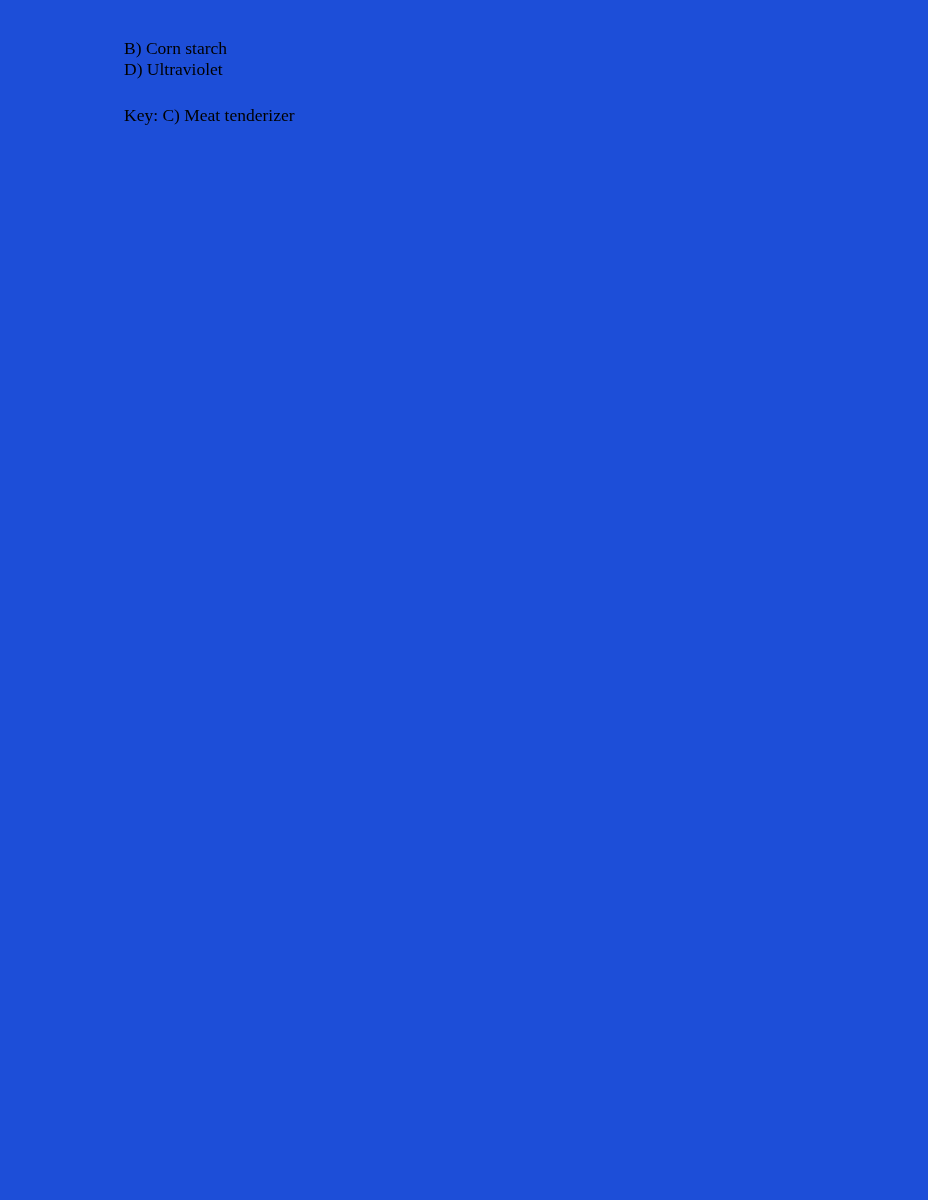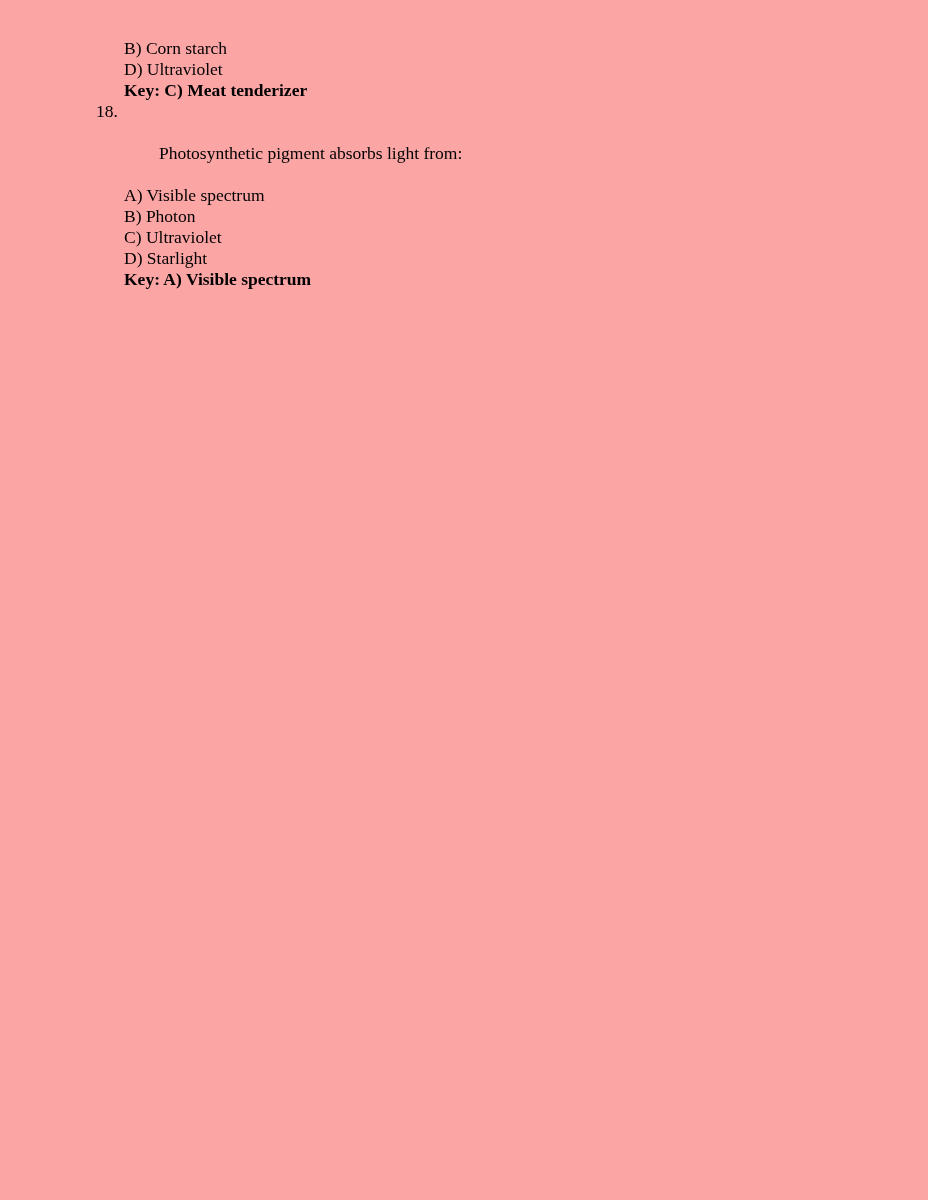--- a/index.html
+++ b/index.html
@@ -14,40 +14,41 @@
     color: #000000;
     position: relative;
     overflow: hidden;
   }
   .page {
     position: absolute;
     top: 0;
     left: 0;
     width: 928px;
     height: 1200px;
-    background: #fca5a5;
+    background: #1d4ed8;
   }
   .content {
     position: absolute;
     left: 96px;
     top: 38px;
     width: 740px;
   }
   .line {
     font-size: 17.5px;
     line-height: 21px;
     white-space: pre;
   }
   
   .opt {
     padding-left: 28px;
   }
   .key {
     padding-left: 28px;
-    font-weight: bold;
+    font-weight: normal;
+    margin-top: 25px;
   }
   .qrow {
     display: block;
     position: relative;
     padding-left: 28px;
   }
   .qnum {
     position: absolute;
     left: 0;
     top: 0;
@@ -68,26 +69,15 @@
 
 <div class="page">
   <div class="content">
 
     <div class="block">
       <div class="line opt">B) Corn starch</div>
       <div class="line opt">D) Ultraviolet</div>
       <div class="line key">Key: C) Meat tenderizer</div>
     </div>
 
-    <div class="block">
-      <div class="line qrow">
-        <span class="qnum">18.</span>
-        <span class="qtext">Photosynthetic pigment absorbs light from:</span>
-      </div>
-      <div class="line opt">A) Visible spectrum</div>
-      <div class="line opt">B) Photon</div>
-      <div class="line opt">C) Ultraviolet</div>
-      <div class="line opt">D) Starlight</div>
-      <div class="line key">Key: A) Visible spectrum</div>
-    </div>
 
   </div>
 </div>
 
 </body></html>

